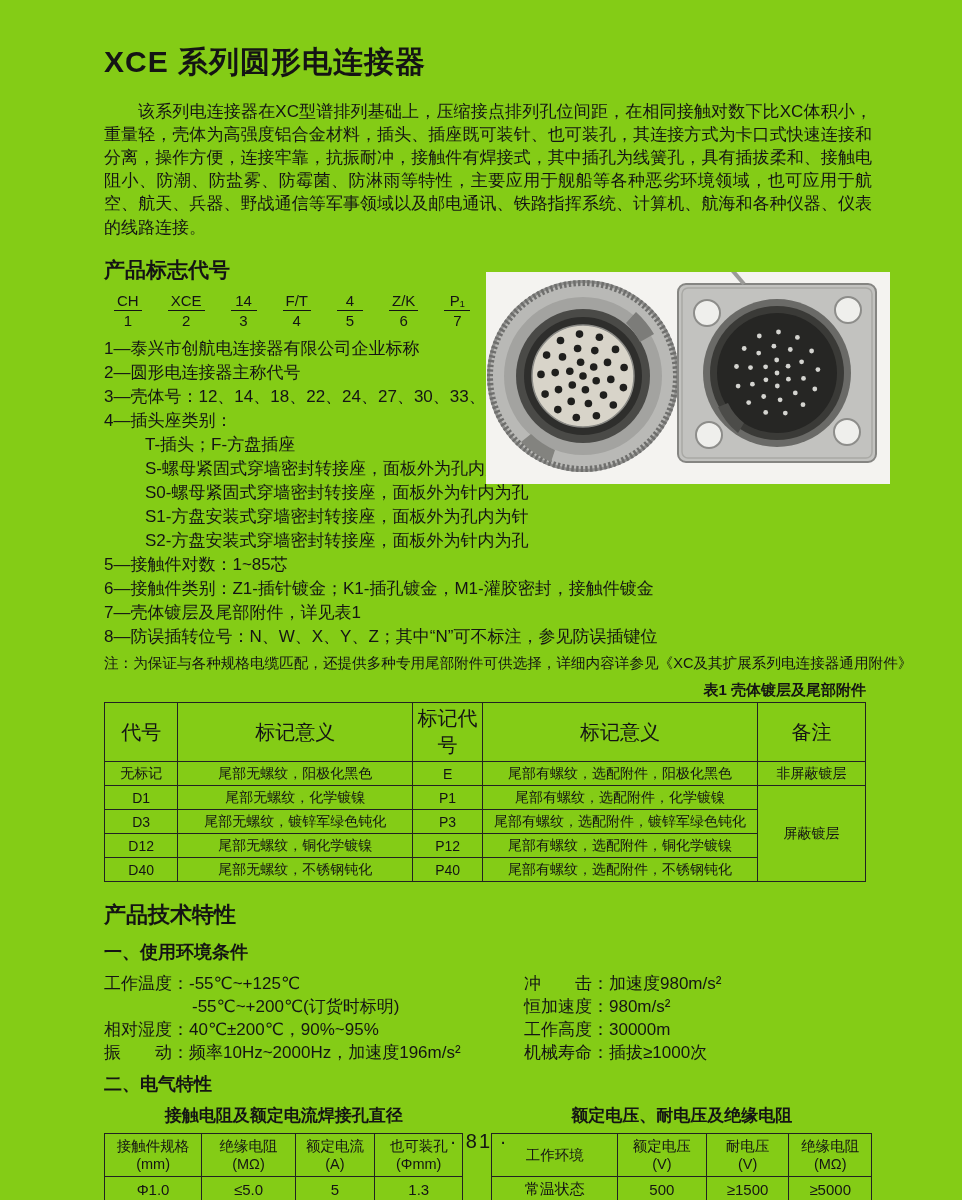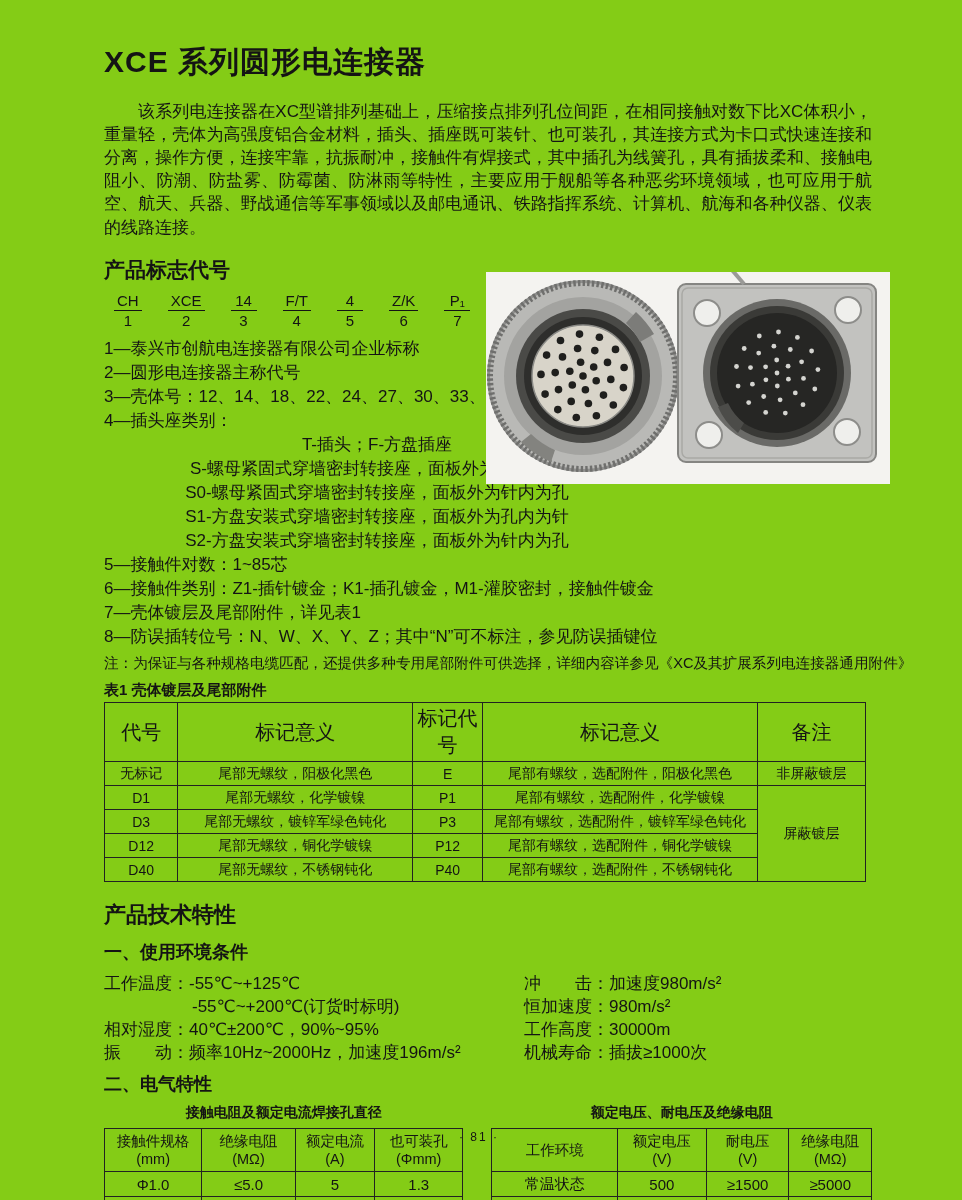--- a/index.html
+++ b/index.html
@@ -11,43 +11,43 @@
   .content{padding:36px 90px 0 104px;}
   .doc-title{font-size:30px;font-weight:bold;letter-spacing:1px;margin:6px 0 14px 0;}
   .intro{font-size:17px;line-height:1.36;text-align:justify;text-indent:2em;width:768px;}
   .sec-head{font-size:21px;font-weight:bold;margin:16px 0 8px 0;}
   .code-row{display:flex;gap:26px;margin:4px 0 8px 10px;align-items:flex-end;}
   .code-item{text-align:center;font-size:15px;line-height:1.15;min-width:26px;}
   .code-top{border-bottom:1.5px solid #141414;padding:0 3px 1px 3px;display:block;}
   .code-bot{display:block;padding-top:1px;}
   .mark-list{font-size:17px;line-height:24px;width:480px;}
   .mark-list div{white-space:nowrap;}
-  .sub-item{margin-left:66px;text-align:center;}
+  .sub-item{margin-left:41px;}
   .note-line{font-size:14.6px;margin-top:5px;width:770px;white-space:nowrap;}
-  .tbl-caption{font-size:15px;text-align:left;width:762px;margin:8px 0 2px 0;font-weight:bold;}
+  .tbl-caption{font-size:15px;text-align:right;width:762px;margin:8px 0 2px 0;font-weight:bold;}
   table{border-collapse:collapse;}
   .t1{width:762px;font-size:14px;}
   .t1 th,.t1 td{border:1px solid #222;text-align:center;padding:2px 3px;height:19px;font-weight:normal;}
   .t1 th{font-size:20px;}
   .c-daihao{width:68px}.c-yiyi1{width:236px}.c-bjdh{width:64px}.c-yiyi2{width:278px}.c-beizhu{width:104px}
   .tech-head{font-size:22px;font-weight:bold;margin:18px 0 10px 0;}
   .sub-head{font-size:18px;font-weight:bold;margin:8px 0 8px 0;}
   .env-cols{display:flex;font-size:17px;line-height:23px;}
   .env-left{width:420px;}
   .env-indent{margin-left:88px;}
   .elec-wrap{display:flex;gap:28px;margin-top:4px;}
   .elec-block{display:flex;flex-direction:column;}
-  .elec-title{font-size:14px;text-align:center;margin-bottom:6px;font-weight:bold;}
+  .elec-title{font-size:17px;text-align:center;margin-bottom:6px;font-weight:bold;}
   .t2{font-size:15px;}
   .t2 th,.t2 td{border:1px solid #222;text-align:center;padding:1px 4px;font-weight:normal;}
   .t2 td{height:22px;}
   .t2 .hd{font-size:14.5px;line-height:1.25;padding:3px 2px;}
   .tl-c0{width:96px}.tl-c1{width:92px}.tl-c2{width:78px}.tl-c3{width:86px}
   .tr-c0{width:126px}.tr-c1{width:88px}.tr-c2{width:80px}.tr-c3{width:80px}
-  .page-num{position:absolute;left:0;right:4px;top:1130px;text-align:center;font-size:12px;letter-spacing:2px;}
+  .page-num{position:absolute;left:0;right:4px;top:1130px;text-align:center;font-size:20px;letter-spacing:2px;}
   .photos{position:absolute;left:486px;top:272px;width:404px;height:212px;}
 </style>
 </head>
 <body>
 
 <div class="page">
   <div class="content">
 
     <h1 class="doc-title">XCE 系列圆形电连接器</h1>
 

